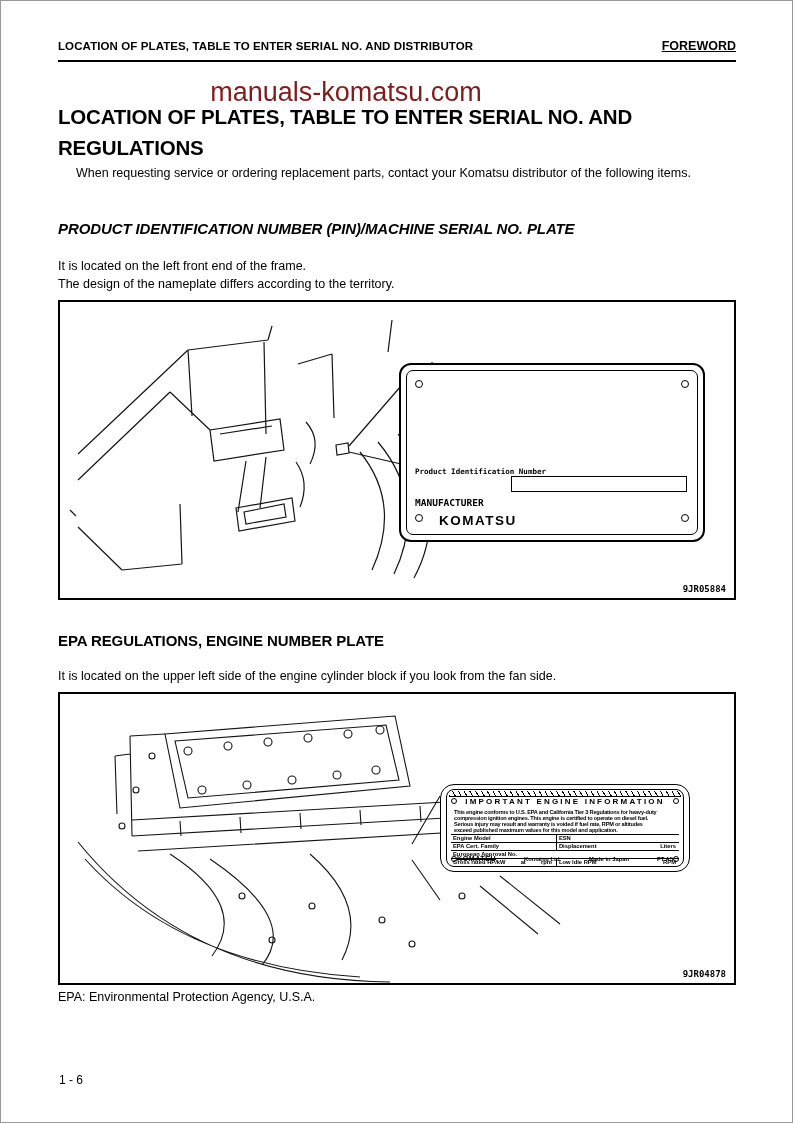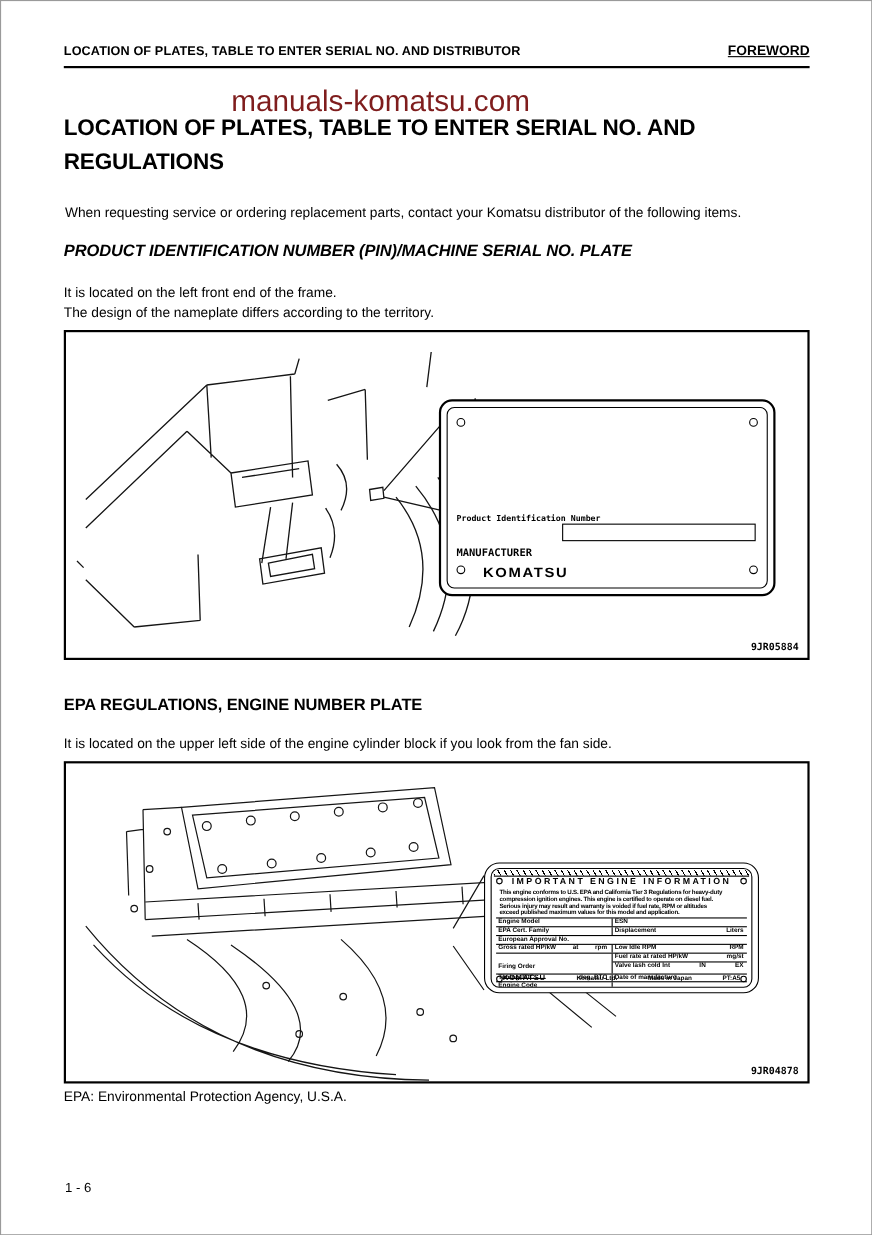--- a/index.html
+++ b/index.html
@@ -14,21 +14,21 @@
     display:flex; justify-content:space-between; align-items:baseline; }
   .runhead-left  { font-size:11.5px; font-weight:bold; letter-spacing:0.1px; }
   .runhead-right { font-size:12.5px; font-weight:bold;text-decoration:underline; }
   .headrule { position:absolute; top:59px; left:57px; width:678px; height:2px; background:#000; }
 
   .watermark { position:absolute; top:76px; left:0; width:690px; text-align:center;
     font-size:27px; color:#7f1d1d; }
 
   .doc-title { position:absolute; top:100px; left:57px; width:630px;
     font-size:20.5px; font-weight:bold; line-height:31px; letter-spacing:-0.2px; }
-  .intro { position:absolute; top:165px; left:58px; width:678px; font-size:12.5px;margin-top:20px; }
+  .intro { position:absolute; top:165px; left:75px; width:678px; font-size:12.5px; }
 
   .h2 { position:absolute; left:57px; font-size:15px; font-weight:bold; letter-spacing:-0.1px; }
   .h2.pin { top:219px;font-style:italic; }
   .h2.epa { top:631px; }
   .bodyline { position:absolute; left:57px; font-size:12.5px; }
 
   .figure { position:absolute; left:57px; width:678px; border:2px solid #000; background:#fff; }
   .fig1 { top:299px; height:300px; }
   .fig2 { top:691px; height:293px; }
   .figure svg { position:absolute; left:0; top:0; }
@@ -45,21 +45,21 @@
   .p1rows { position:absolute; left:76px; top:15px; right:14px; }
   .p1row { position:relative; height:14.6px; font-size:9.5px; font-weight:bold; white-space:nowrap; }
   .p1unit { position:absolute; right:0; top:0; }
   .p1pin-label { position:absolute; left:8px; top:96px; font-size:7.5px; font-weight:bold; }
   .p1pin-box { position:absolute; left:104px; right:10px; top:105px; height:16px; border:1px solid #000; }
   .p1manu { position:absolute; left:8px; top:126px; font-size:9.5px; font-weight:bold; }
   .p1brand { position:absolute; left:32px; bottom:6px; font-family:"Liberation Sans", sans-serif;
     font-size:13.5px; font-weight:bold; letter-spacing:1.5px; transform:scaleY(0.9); }
 
   
-  .plate2-outer { position:absolute; left:380px; top:90px; width:250px; height:119px;
+  .plate2-outer { position:absolute; left:380px; top:90px; width:250px; height:88px;
     border:1.5px solid #000; border-radius:14px; background:#fff; }
   .plate2 { position:absolute; left:5px; top:4px; right:5px; bottom:4px;
     border:1px solid #000; border-radius:8px; overflow:hidden;
     font-family:"Liberation Sans", sans-serif; }
   .hatch { position:absolute; left:2px; right:2px; top:1px; height:6px;
     background:repeating-linear-gradient(60deg,#000 0 1px,transparent 1px 5px);
     border-bottom:1px solid #000; }
   .p2title { position:absolute; left:0; right:0; top:7px; text-align:center;
     font-size:8px; font-weight:bold; letter-spacing:2.2px; white-space:nowrap; }
   .p2screw { position:absolute; width:6px; height:6px; border:1px solid #000; border-radius:50%; background:#fff; }

